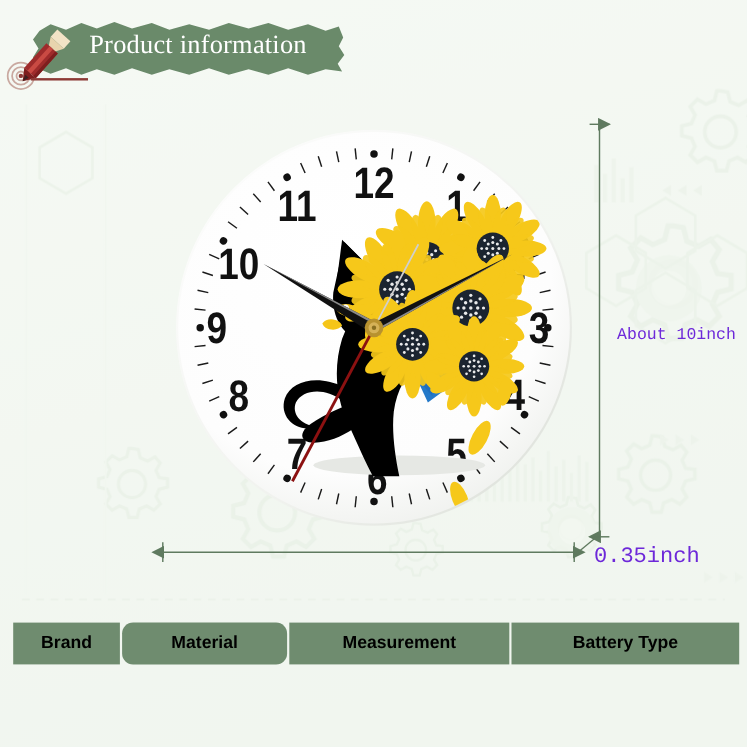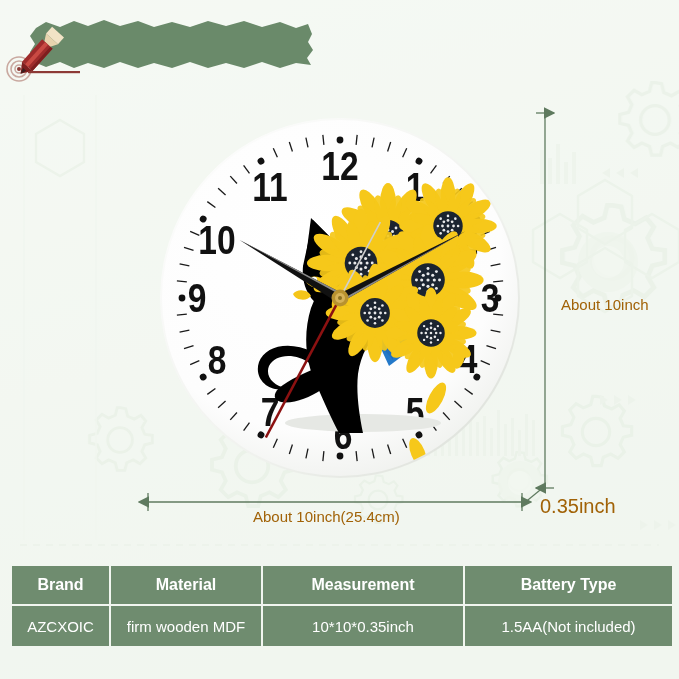--- a/index.html
+++ b/index.html
@@ -25,40 +25,40 @@
     text-align:center;white-space:nowrap;
   }
   .pencil{position:absolute;left:-20px;top:4px;}
 
   
   .clock-wrap{position:absolute;left:153px;top:108px;width:375px;height:375px;}
 
   
   .dim-label{
     position:absolute;
-    font-family:Liberation Sans, sans-serif;
-    font-size:15px;color:#a16207;white-space:nowrap;
+    font-family:Liberation Mono, monospace;
+    font-size:15px;color:#6d28d9;white-space:nowrap;
   }
   #dim-h-label{left:253px;top:508px;}
   #dim-v-label{left:561px;top:296px;}
   #dim-t-label{left:540px;top:495px;font-size:20px;}
 
   
   .spec-table{
     position:absolute;left:10px;top:564px;width:658px;
     border-collapse:separate;border-spacing:2px;
     table-layout:fixed;
   }
   .spec-table td{
-    background:#6f8c6f;color:#ffffff;text-align:center;
+    background:#6f8c6f;color:#000000;text-align:center;
     font-family:"Liberation Sans", sans-serif;
   }
   .spec-table tr.head td{height:36px;font-size:16px;font-weight:bold;}
   .spec-table tr.body td{height:38px;font-size:15px;font-weight:normal;}
-  .col1{width:95px;} .col2{width:148px;} .col3{width:198px;} .col4{width:205px;margin-left:12px;}
+  .col1{width:95px;} .col2{width:148px;border-radius:10px;} .col3{width:198px;} .col4{width:205px;margin-left:12px;}
 </style>
 </head>
 <body>
 
 <div id="page">
 
   <svg class="bg-layer bg-tech" width="679" height="679" viewBox="0 0 679 679">
     <defs>
       <linearGradient id="bgGrad" x1="0" y1="0" x2="0.3" y2="1">
         <stop offset="0%" stop-color="#f7fbf6"></stop>
@@ -151,20 +151,21 @@
   </svg>
 
   <div class="banner">
     <svg class="banner-svg" width="300" height="60" viewBox="0 0 300 60">
       <path d="M14,10 L24,4 L38,9 L52,3 L66,8 L82,2 L98,8 L116,3 L132,9 L150,4 L168,9 L186,3
                L204,8 L222,3 L240,9 L258,4 L274,10 L286,6 L290,16 L286,24 L291,32 L285,40
                L289,47 L274,45 L258,50 L240,44 L222,50 L204,45 L186,50 L168,44 L150,50
                L132,45 L116,50 L98,44 L82,50 L66,45 L52,50 L38,44 L24,49 L12,44 L8,34
                L13,26 L8,18 Z" fill="#6a8a6a"></path>
     </svg>
+    <div class="banner-text">Product information</div>
 
     <svg class="pencil" width="78" height="62" viewBox="0 0 78 62">
 
       <g fill="none" stroke="#c9a9a0" stroke-width="1.6">
         <circle cx="17" cy="47" r="12"></circle>
         <circle cx="17" cy="47" r="8"></circle>
         <circle cx="17" cy="47" r="4"></circle>
       </g>
       <circle cx="17" cy="47" r="2" fill="#8d3a36"></circle>
 
@@ -562,34 +563,27 @@
       <line x1="545" y1="113" x2="545" y2="488" stroke="#5f7a5f" stroke-width="1.3" marker-start="url(#arrU)" marker-end="url(#arrD)"></line>
       <line x1="536" y1="113" x2="554" y2="113" stroke="#5f7a5f" stroke-width="1.3"></line>
       <line x1="536" y1="488" x2="554" y2="488" stroke="#5f7a5f" stroke-width="1.3"></line>
     </g>
 
     <g>
       <line x1="523" y1="504" x2="545" y2="486" stroke="#5f7a5f" stroke-width="1.2"></line>
     </g>
   </svg>
 
-  <div class="dim-label" id="dim-h-label">About 10inch(25.4cm)</div>
   <div class="dim-label" id="dim-v-label">About 10inch</div>
   <div class="dim-label" id="dim-t-label">0.35inch</div>
 
   <table class="spec-table">
     <tbody>
       <tr class="head">
         <td class="col1">Brand</td>
         <td class="col2">Material</td>
         <td class="col3">Measurement</td>
         <td class="col4">Battery Type</td>
       </tr>
-      <tr class="body">
-        <td class="col1">AZCXOIC</td>
-        <td class="col2">firm wooden MDF</td>
-        <td class="col3">10*10*0.35inch</td>
-        <td class="col4">1.5AA(Not included)</td>
-      </tr>
     </tbody>
   </table>
 
 </div>
 
 </body></html>

